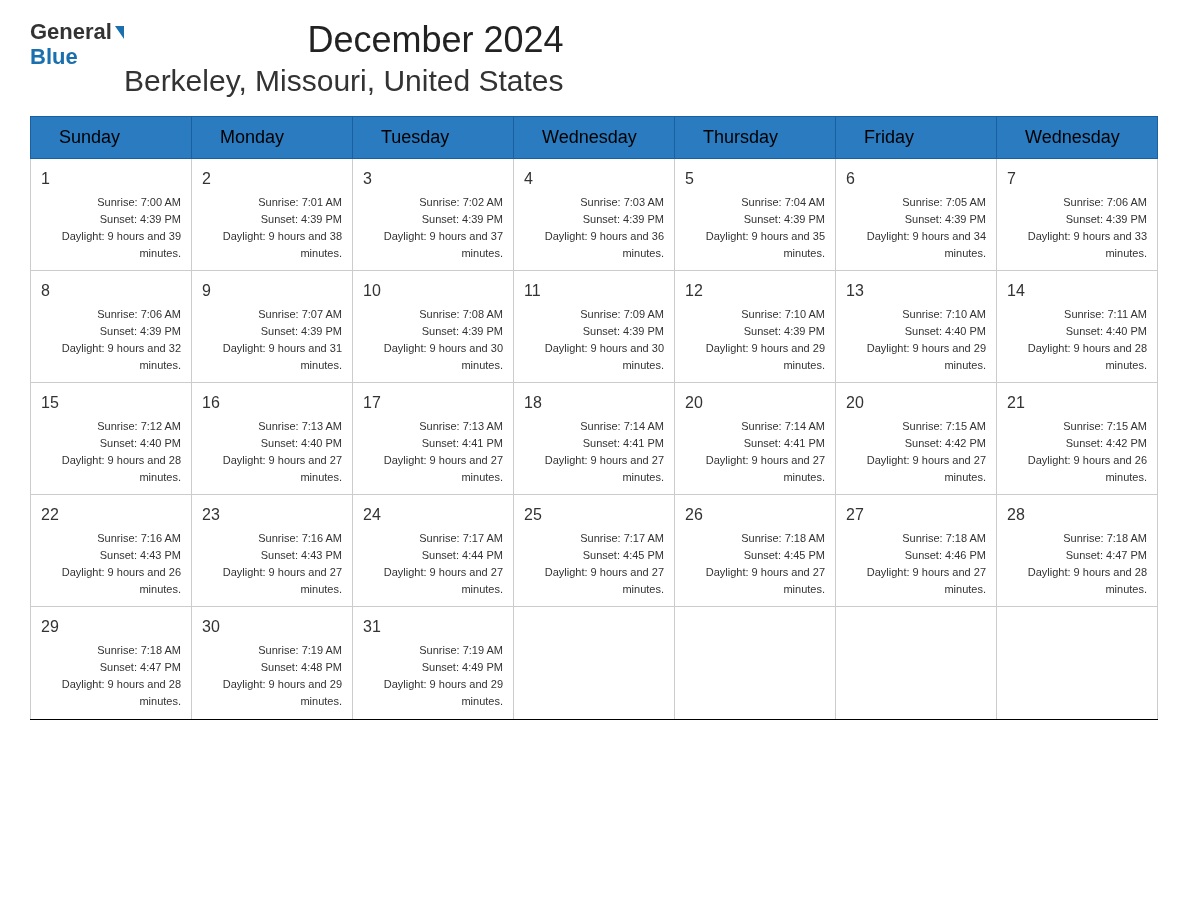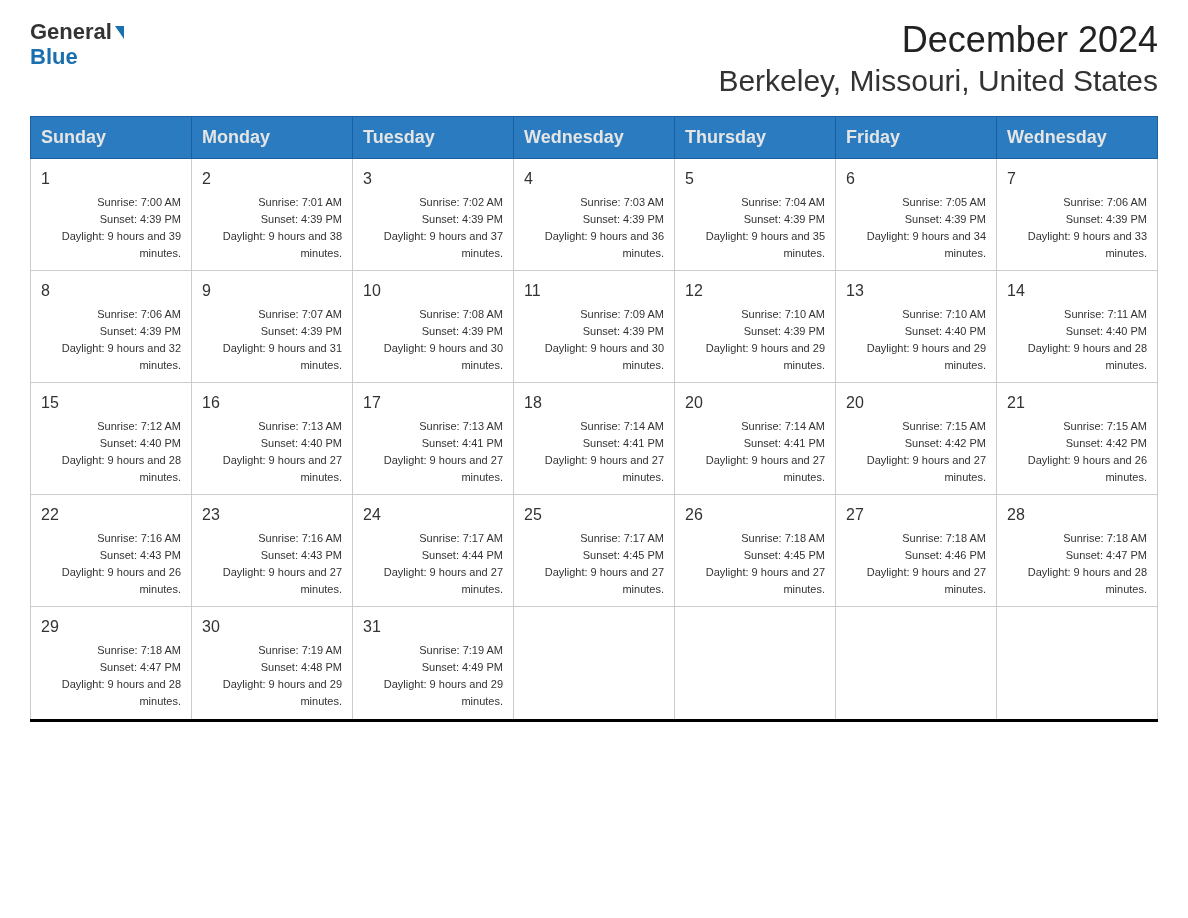--- a/index.html
+++ b/index.html
@@ -5,24 +5,22 @@
     * { margin: 0; padding: 0; box-sizing: border-box; }
     body {
       font-family: Arial, sans-serif;
       background: #fff;
       width: 1188px;
       min-height: 918px;
       padding: 20px 30px;
     }
     .header-area {
       display: flex;
-      justify-content: space-between;
       align-items: flex-start;
       margin-bottom: 18px;
-      gap: 20px;
     }
     .logo {
       display: flex;
       flex-direction: column;
       align-items: flex-start;
     }
     .logo-text {
       font-size: 22px;
       font-weight: bold;
       color: #333;
@@ -47,24 +45,24 @@
       color: #333;
       margin-top: 4px;
     }
     .calendar-table {
       width: 100%;
       border-collapse: collapse;
       border: 1px solid #999;
     }
     .calendar-table th {
       background-color: #2a7bbf;
-      color: #e5e5e5;
+      color: #000000;
       font-size: 18px;
-      font-weight: bold;
-      padding: 10px 10px;
+      font-weight: normal;
+      padding: 10px 28px;
       text-align: left;
       border: 1px solid #1a5fa0;
     }
     .calendar-table td {
       vertical-align: top;
       padding: 8px 10px;
       border: 1px solid #ccc;
       width: 14.28%;
       min-height: 100px;
       font-size: 13.5px;
@@ -79,21 +77,21 @@
     }
     .day-info {
       font-size: 11px;
       line-height: 1.55;
       text-align: right;
     }
     .empty-cell {
       background: #fff;
     }
     tr:last-child td {
-      border-bottom: 3px solid #000000;
+      border-bottom: 1px solid #000000;
     }
   </style>
 </head>
 <body>
 
 <div class="header-area">
   <div class="logo">
     <div class="logo-text">
       General<span style="display:inline-block;width:0;height:0;border-left:9px solid transparent;border-right:0px solid transparent;border-bottom:0px solid transparent;border-top:13px solid #1a6faf;margin-left:3px;margin-bottom:2px;vertical-align:middle;"></span>
     </div>

